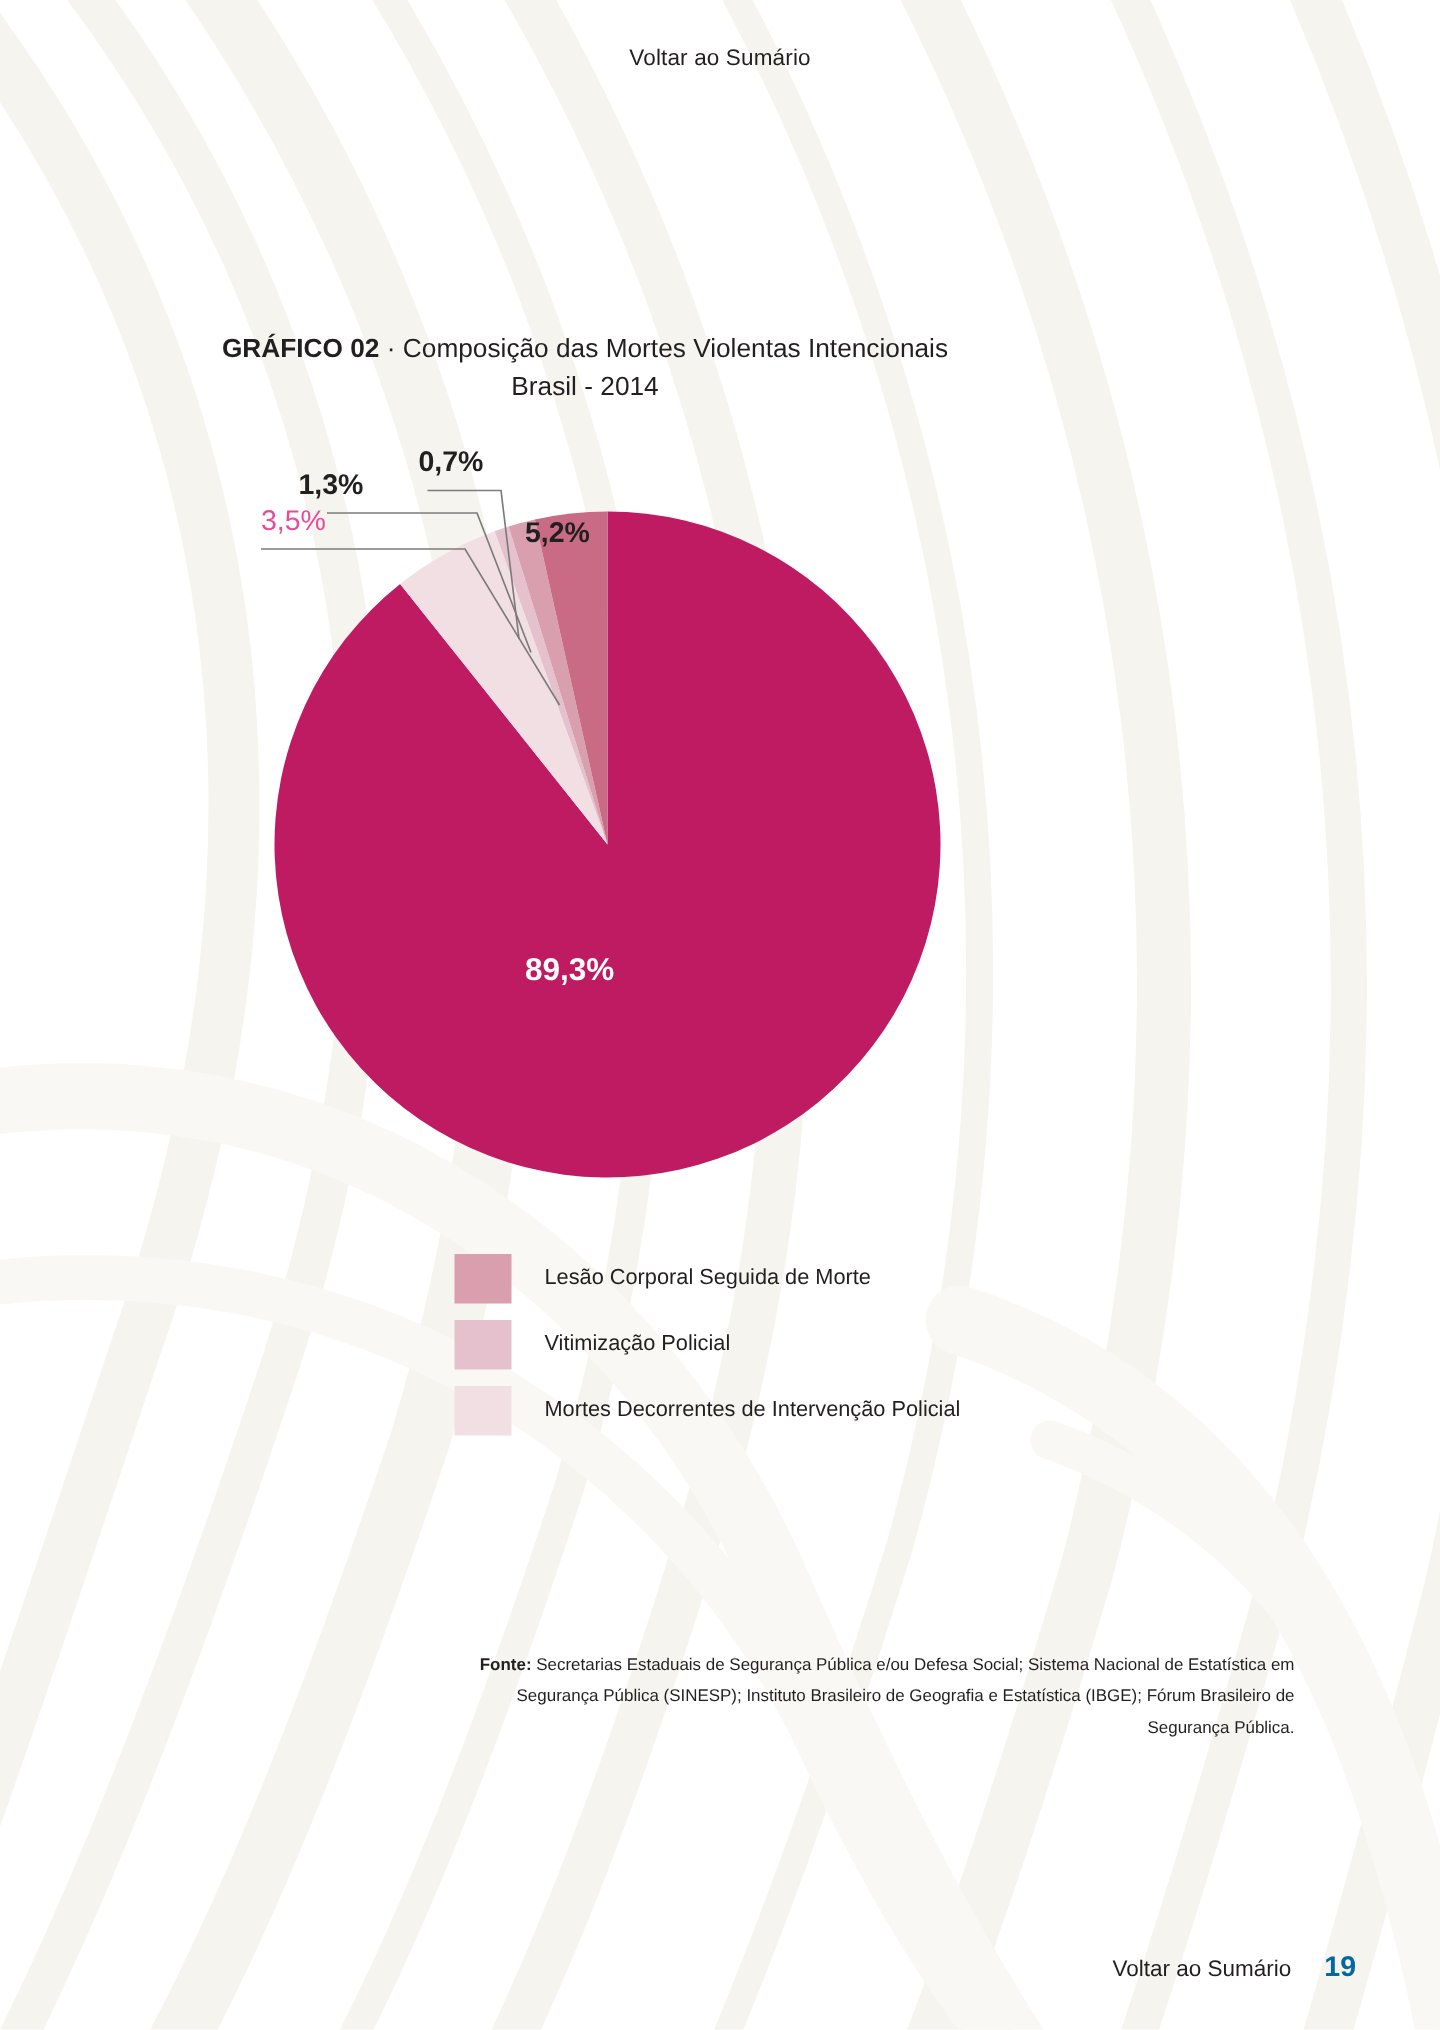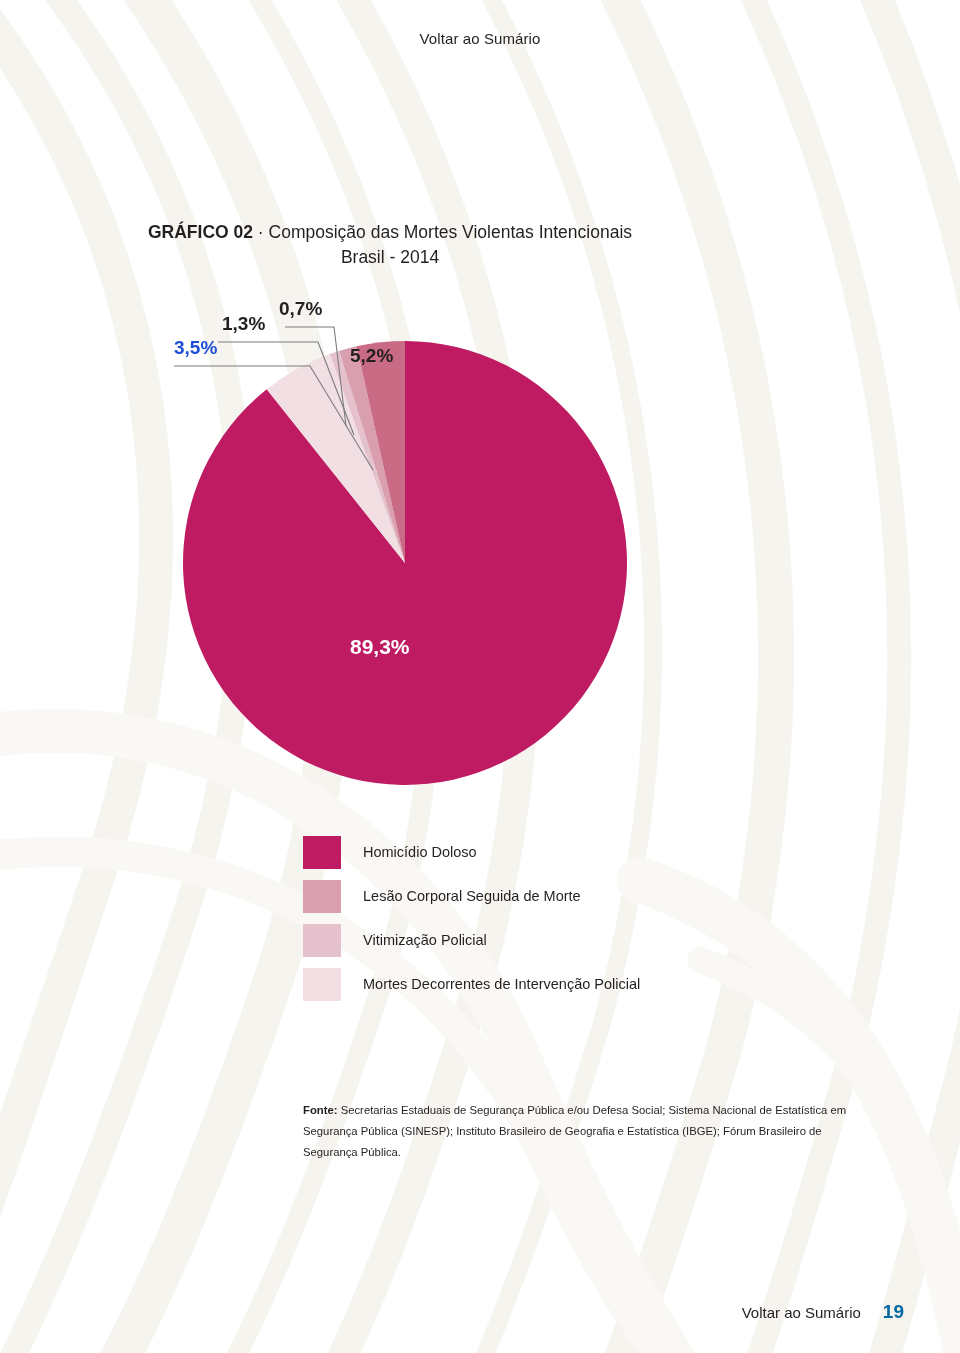--- a/index.html
+++ b/index.html
@@ -114,20 +114,21 @@
 
   
   #source-note {
     position: absolute;
     left: 303px;
     top: 1100px;
     width: 560px;
     font-size: 11.3px;
     line-height: 1.85;
     color: #231f20;
+    text-align: right;
   }
   #source-note .source-label {
     font-weight: bold;
   }
 </style>
 </head>
 <body>
 
 <svg id="bg-texture" viewBox="0 0 960 1353" preserveAspectRatio="none" aria-hidden="true">
   <rect x="0" y="0" width="960" height="1353" fill="#ffffff"></rect>
@@ -181,31 +182,27 @@
         </g>
     </svg>
 
     <div style="position:absolute;inset:0;pointer-events:none;">
       <div style="position:absolute;left:200px;top:355px;font-size:21px;font-weight:bold;color:#ffffff;">89,3%</div>
 
       <div style="position:absolute;left:200px;top:65px;font-size:19px;font-weight:bold;color:#231f20;">5,2%</div>
 
       <div style="position:absolute;left:129px;top:18px;font-size:19px;font-weight:bold;color:#231f20;">0,7%</div>
 
-      <div style="position:absolute;left:72px;top:33px;font-size:19px;font-weight:bold;color:#231f20;">1,3%</div>
-
-      <div style="position:absolute;left:24px;top:57px;font-size:19px;font-weight:bold;color:#1d4ed8;">3,5%</div>
+      <div style="position:absolute;left:49px;top:33px;font-size:19px;font-weight:bold;color:#231f20;">1,3%</div>
+
+      <div style="position:absolute;left:24px;top:57px;font-size:19px;font-weight:normal;color:#ec4899;">3,5%</div>
     </div>
   </div>
 
   <div id="legend">
-      <div class="legend-row">
-        <span class="legend-swatch" style="background: rgb(191, 27, 99);"></span>
-        <span class="legend-label">Homicídio Doloso</span>
-      </div>
       <div class="legend-row">
         <span class="legend-swatch" style="background: rgb(217, 159, 174);"></span>
         <span class="legend-label">Lesão Corporal Seguida de Morte</span>
       </div>
       <div class="legend-row">
         <span class="legend-swatch" style="background: rgb(228, 193, 204);"></span>
         <span class="legend-label">Vitimização Policial</span>
       </div>
       <div class="legend-row">
         <span class="legend-swatch" style="background: rgb(242, 223, 228);"></span>

